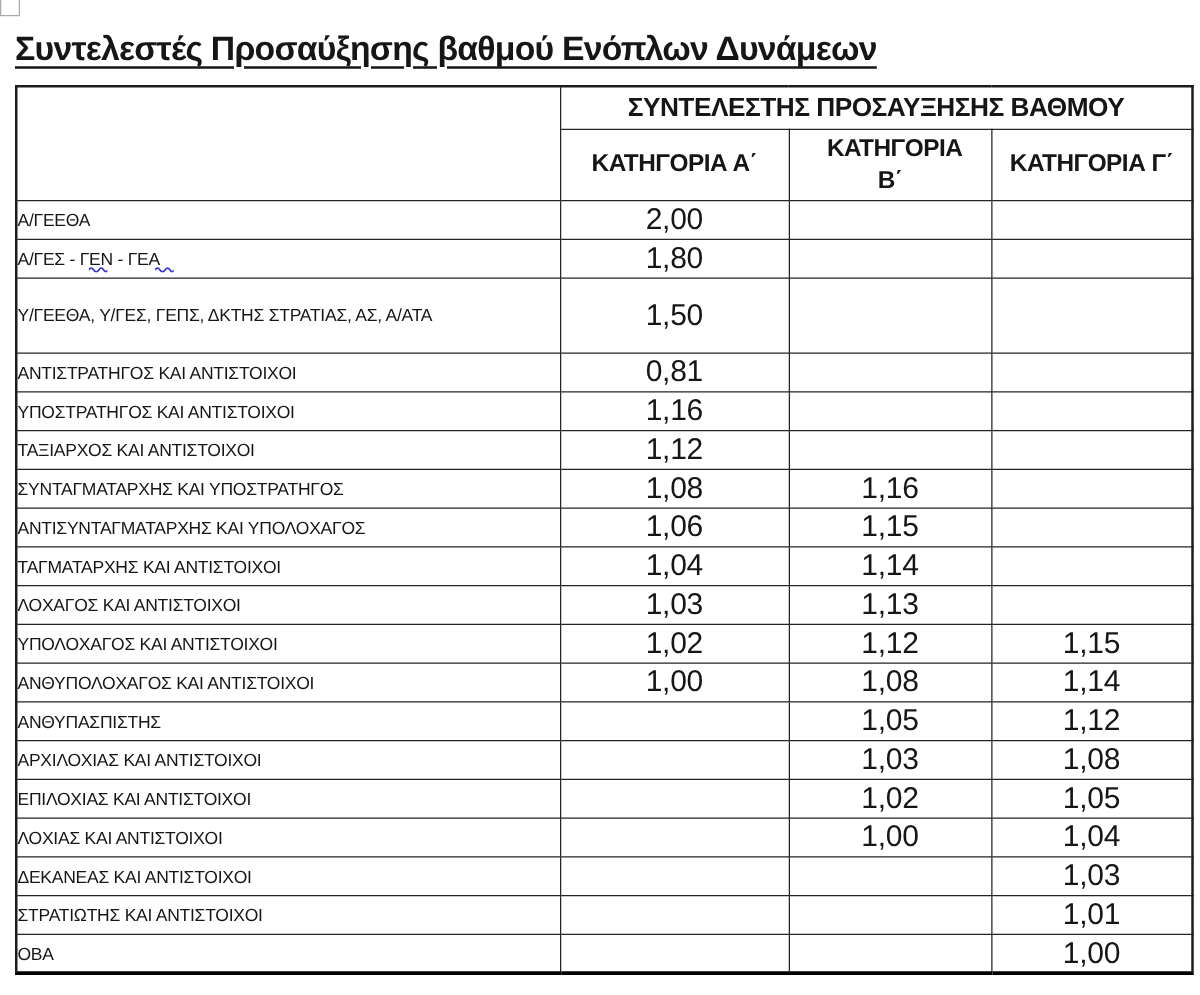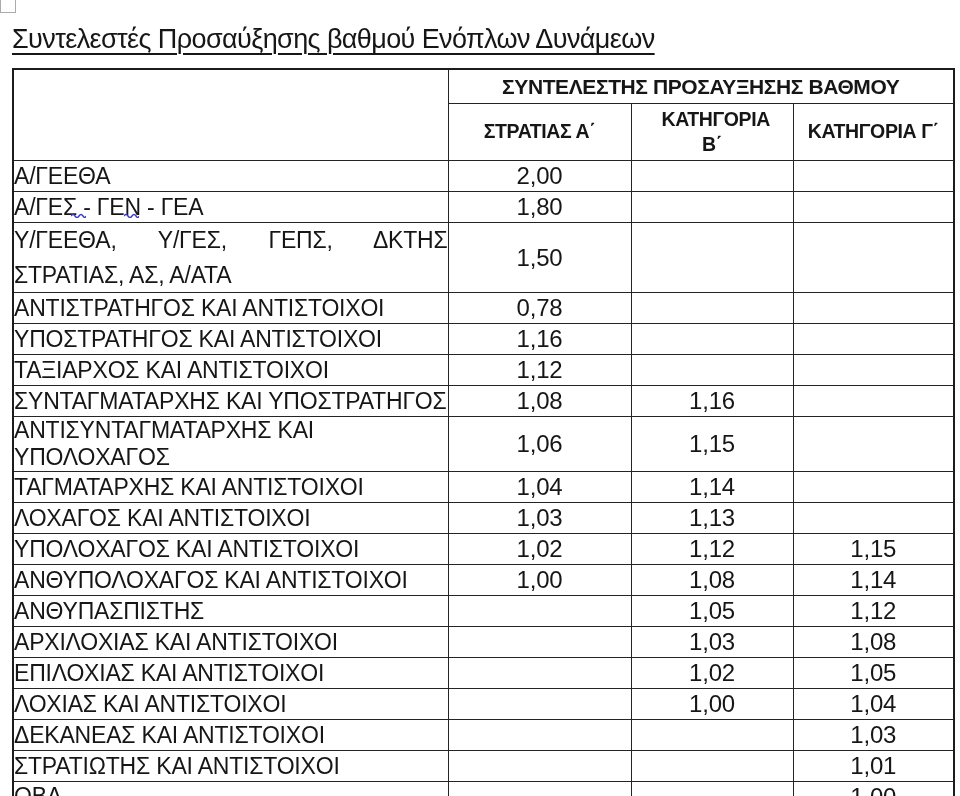--- a/index.html
+++ b/index.html
@@ -12,21 +12,21 @@
     color: #161616;
   }
   .corner-artifact {
     position: absolute; left: 0px; top: -8px;
     width: 14px; height: 19px;
     border: 1.5px solid #ababab;
     background: #fefefe;
   }
   .doc-title {
     position: absolute; left: 12px; top: 6px;
-    font-size: 27px; font-weight: 400;
+    font-size: 27px; font-weight: 700;
     letter-spacing: -0.6px;
     white-space: nowrap;
     text-decoration: underline;
     text-decoration-thickness: 2px;
     text-underline-offset: 5px;
   }
   table.coef {
     position: absolute; left: 12px; top: 68px;
     width: 941px;
     border-collapse: collapse;
@@ -47,21 +47,21 @@
     height: 56px;
     font-size: 19.5px; font-weight: 700;
     text-align: center; letter-spacing: -0.4px;
     line-height: 1.3;
     vertical-align: middle;
   }
   th.h-cat.b { padding: 0 30px; }
   tr.data { height: 31px; }
   tr.data.tall { height: 60px; }
   td.rank {
-    font-size: 23px;
+    font-size: 14px;
     letter-spacing: -0.2px;
     text-align: left;
     padding: 1px 6px 1px 8px;
     vertical-align: middle;
     position: relative;
   }
   td.rank.justify {
     text-align: justify;
     line-height: 1.5;
   }
@@ -89,21 +89,21 @@
       <col style="width:183px">
       <col style="width:162px">
       <col style="width:161px">
   </colgroup>
   <tbody>
     <tr>
       <th class="h-rank" rowspan="2"></th>
       <th class="h-main" colspan="3">ΣΥΝΤΕΛΕΣΤΗΣ ΠΡΟΣΑΥΞΗΣΗΣ ΒΑΘΜΟΥ</th>
     </tr>
     <tr>
-      <th class="h-cat a">ΣΤΡΑΤΙΑΣ Α΄</th>
+      <th class="h-cat a">ΚΑΤΗΓΟΡΙΑ Α΄</th>
       <th class="h-cat b">ΚΑΤΗΓΟΡΙΑ Β΄</th>
       <th class="h-cat c">ΚΑΤΗΓΟΡΙΑ Γ΄</th>
     </tr>
 
     <tr class="data">
       <td class="rank">Α/ΓΕΕΘΑ</td>
       <td class="val">2,00</td>
       <td class="val"></td>
       <td class="val"></td>
     </tr>
@@ -122,21 +122,21 @@
       <td class="val"></td>
     </tr>
     <tr class="data tall">
       <td class="rank justify">Υ/ΓΕΕΘΑ, Υ/ΓΕΣ, ΓΕΠΣ, ΔΚΤΗΣ ΣΤΡΑΤΙΑΣ, ΑΣ, Α/ΑΤΑ</td>
       <td class="val">1,50</td>
       <td class="val"></td>
       <td class="val"></td>
     </tr>
     <tr class="data">
       <td class="rank">ΑΝΤΙΣΤΡΑΤΗΓΟΣ ΚΑΙ ΑΝΤΙΣΤΟΙΧΟΙ</td>
-      <td class="val">0,78</td>
+      <td class="val">0,81</td>
       <td class="val"></td>
       <td class="val"></td>
     </tr>
     <tr class="data">
       <td class="rank">ΥΠΟΣΤΡΑΤΗΓΟΣ ΚΑΙ ΑΝΤΙΣΤΟΙΧΟΙ</td>
       <td class="val">1,16</td>
       <td class="val"></td>
       <td class="val"></td>
     </tr>
     <tr class="data">

